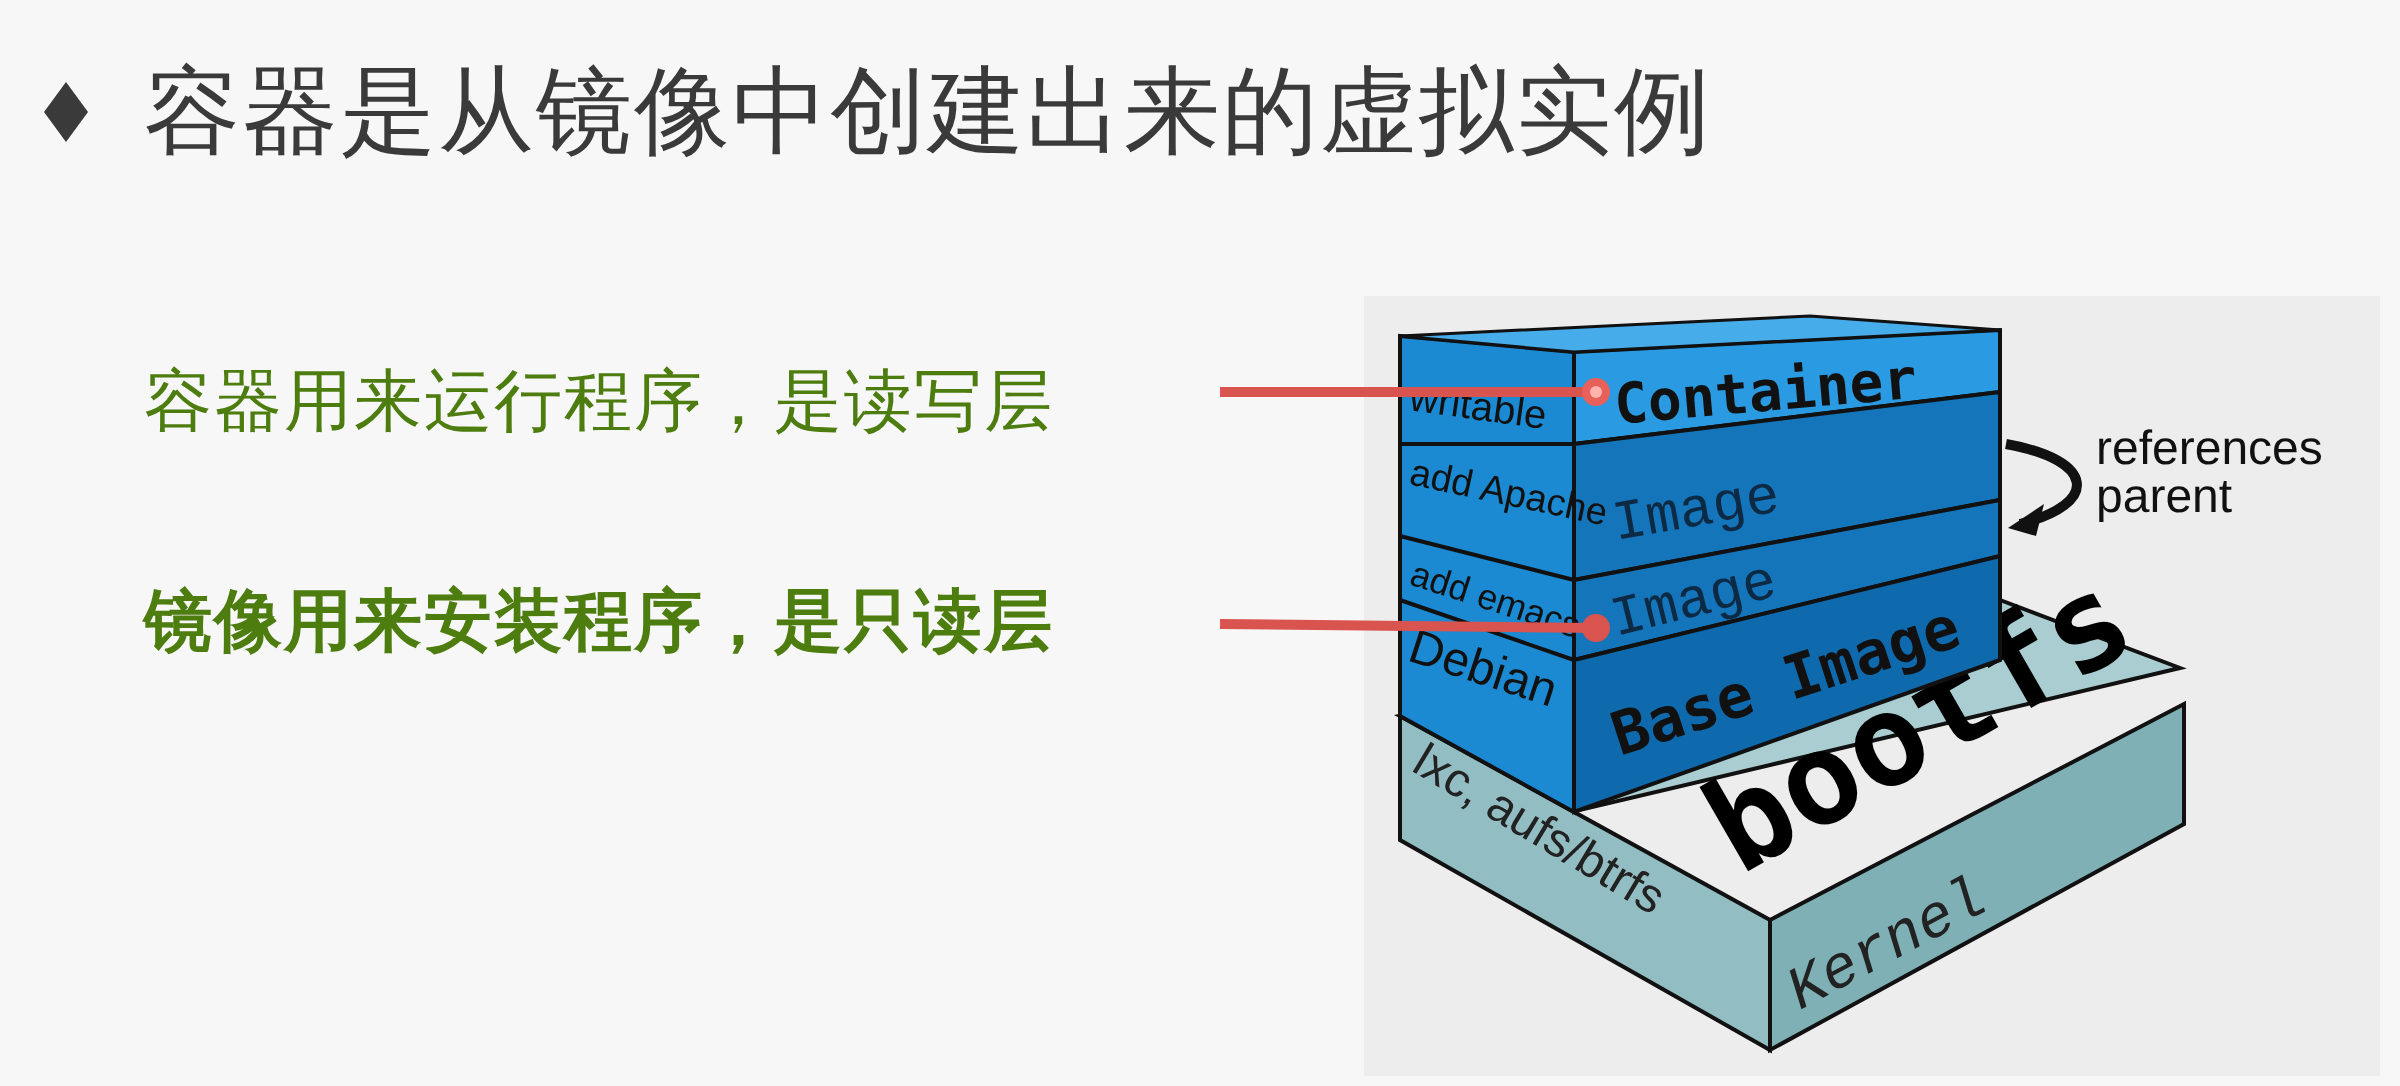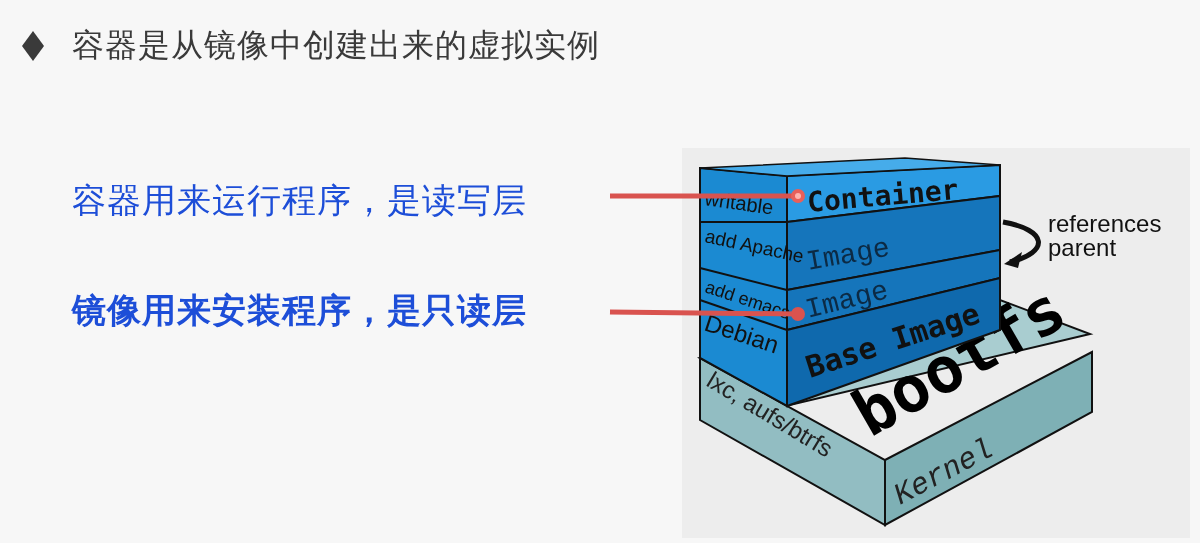--- a/index.html
+++ b/index.html
@@ -1,20 +1,20 @@
 <!DOCTYPE html>
 <html><head>
 <meta charset="utf-8">
 <style>
   html,body{margin:0;padding:0;}
   body{width:1200px;height:543px;background:#f7f7f7;position:relative;overflow:hidden;font-family:"DejaVu Sans",sans-serif;}
   .title{position:absolute;left:22px;top:24px;display:flex;align-items:center;color:#3a3a3a;}
   .title .diamond{width:22px;height:30px;margin-right:28px;}
-  .title .text{font-size:32px;letter-spacing:1px;}
-  .note{position:absolute;left:72px;font-size:34px;color:#1d4ed8;white-space:nowrap;letter-spacing:1px;}
+  .title .text{font-size:48px;letter-spacing:1px;}
+  .note{position:absolute;left:72px;font-size:34px;color:#4d7c0f;white-space:nowrap;letter-spacing:1px;}
   .note1{top:178px;}
   .note2{top:288px;font-weight:bold;}
   .panel{position:absolute;left:682px;top:148px;width:508px;height:390px;background:#ededed;}
   svg.diagram{position:absolute;left:0;top:0;}
 </style>
 </head>
 <body>
 
 <div class="title">
   <svg class="diamond" viewBox="0 0 22 30">

